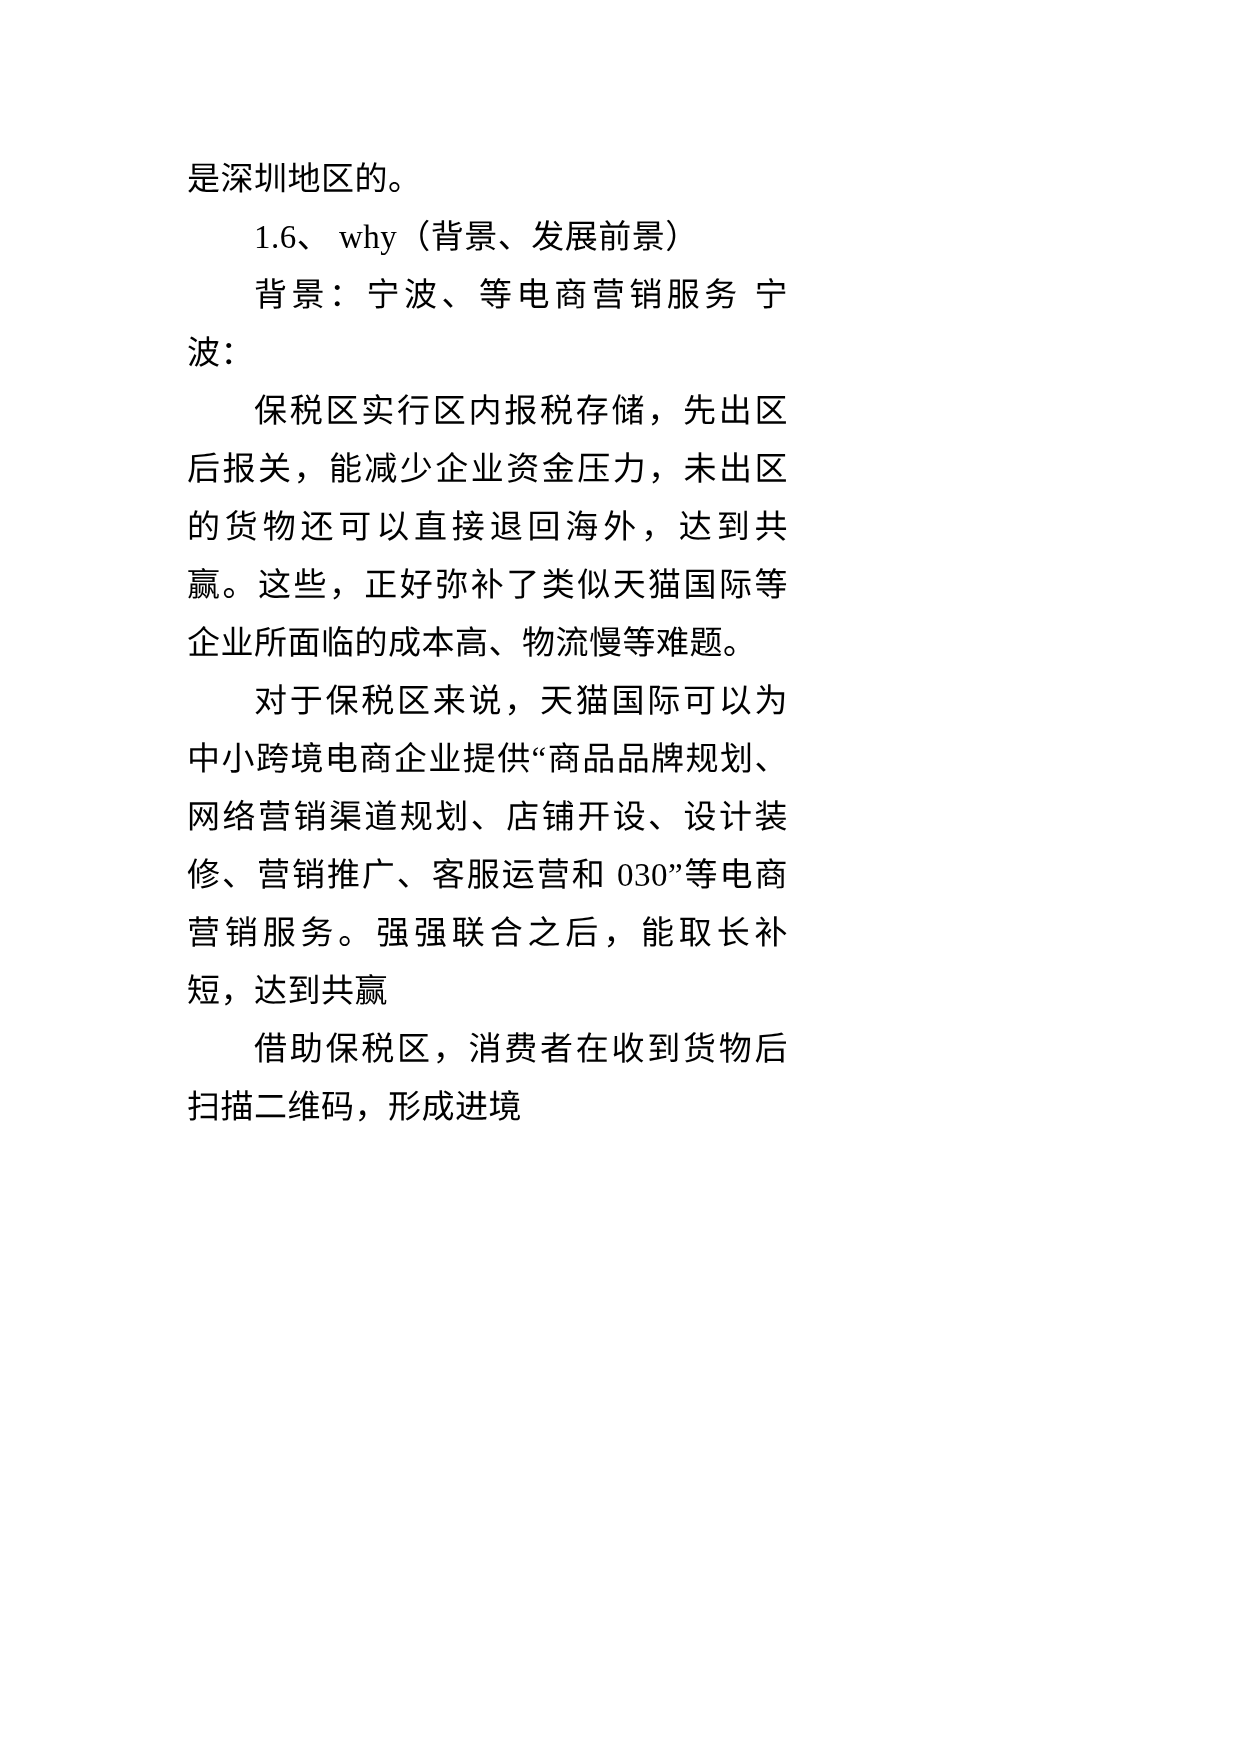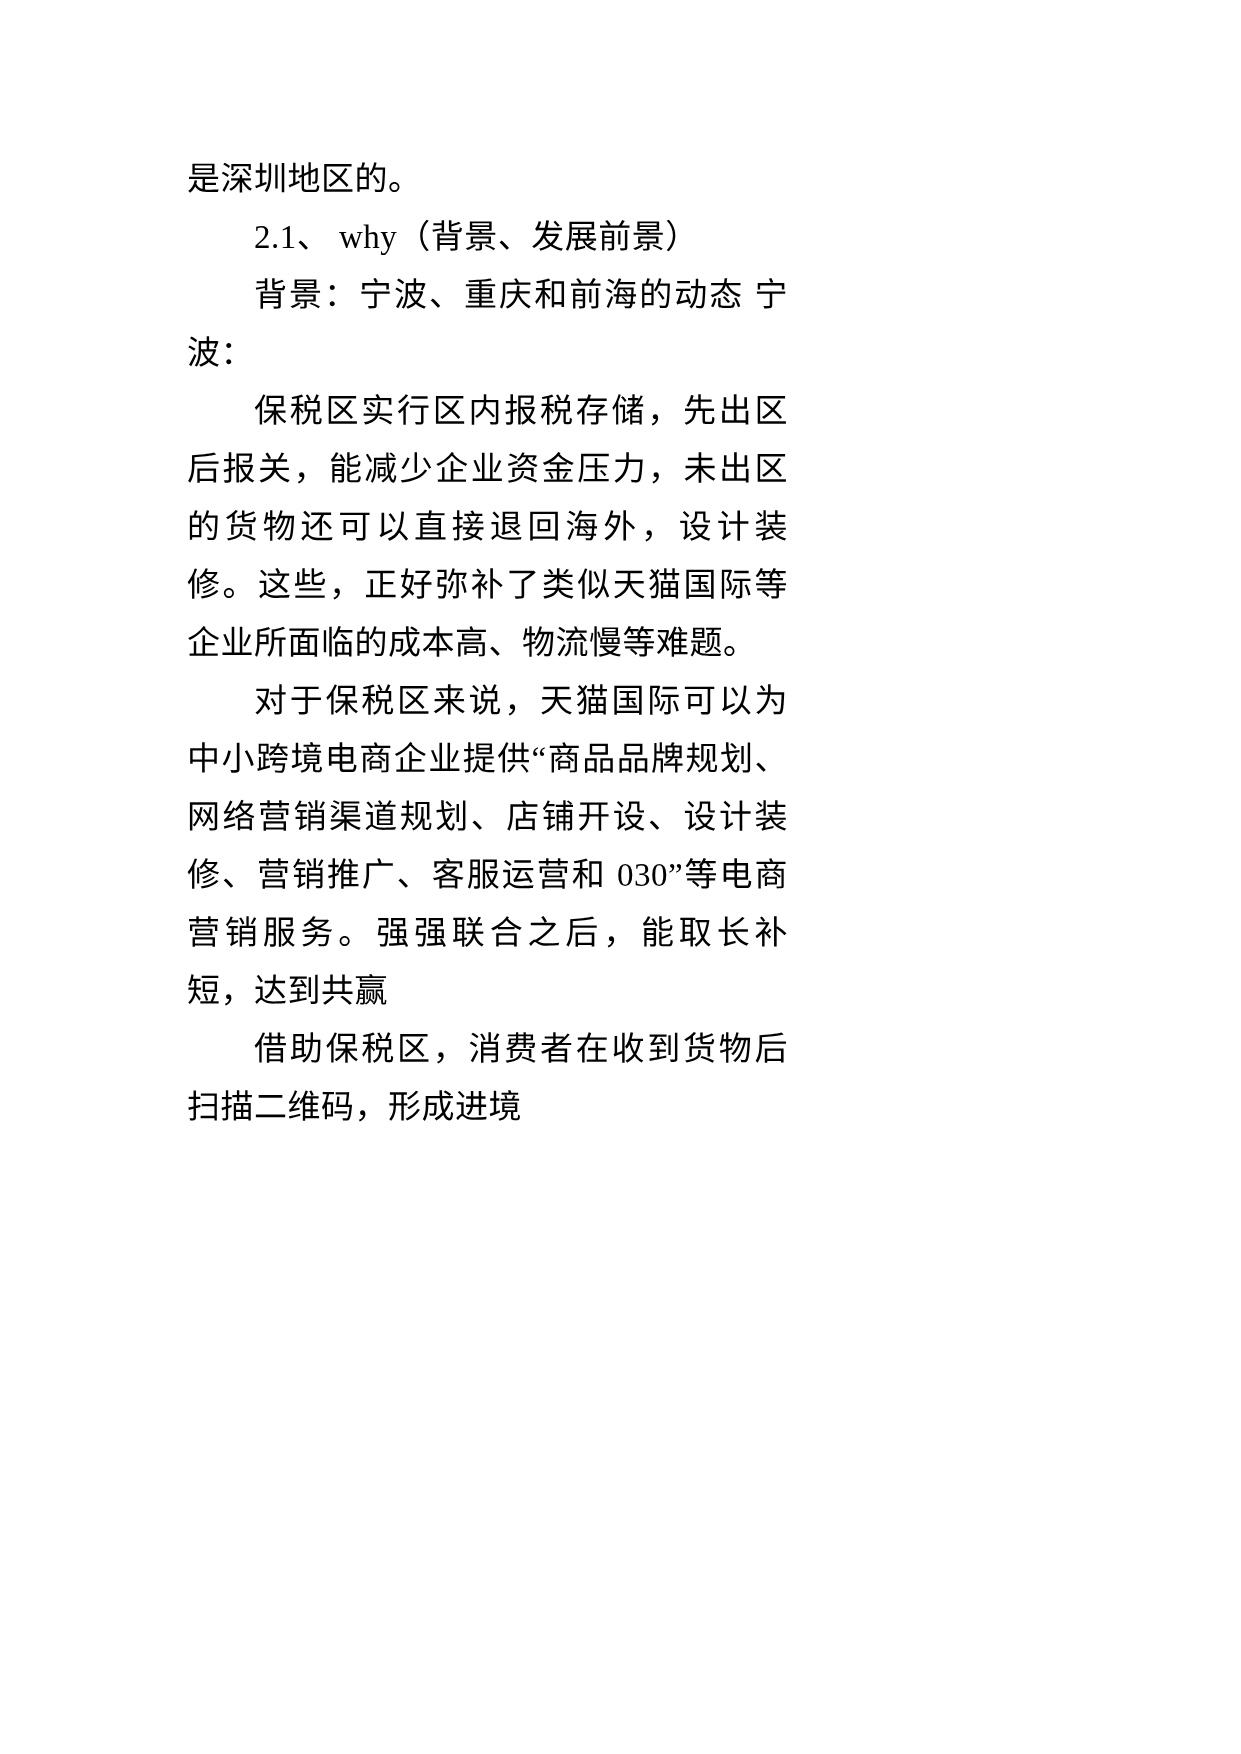--- a/index.html
+++ b/index.html
@@ -34,18 +34,18 @@
   }
   .para.indent {
     text-indent: 67px;
   }
 </style>
 </head>
 <body>
 
 <div class="page">
   <p class="para">是深圳地区的。</p>
-  <p class="para indent">2.1、 why（背景、发展前景）</p>
-  <p class="para indent">背景：宁波、重庆和前海的动态 宁波：</p>
-  <p class="para indent">保税区实行区内报税存储，先出区后报关，能减少企业资金压力，未出区的货物还可以直接退回海外，设计装修。这些，正好弥补了类似天猫国际等企业所面临的成本高、物流慢等难题。</p>
+  <p class="para indent">1.6、 why（背景、发展前景）</p>
+  <p class="para indent">背景：宁波、等电商营销服务 宁波：</p>
+  <p class="para indent">保税区实行区内报税存储，先出区后报关，能减少企业资金压力，未出区的货物还可以直接退回海外，达到共赢。这些，正好弥补了类似天猫国际等企业所面临的成本高、物流慢等难题。</p>
   <p class="para indent">对于保税区来说，天猫国际可以为中小跨境电商企业提供“商品品牌规划、网络营销渠道规划、店铺开设、设计装修、营销推广、客服运营和 030”等电商营销服务。强强联合之后，能取长补短，达到共赢</p>
   <p class="para indent">借助保税区，消费者在收到货物后扫描二维码，形成进境</p>
 </div>
 
 </body></html>

